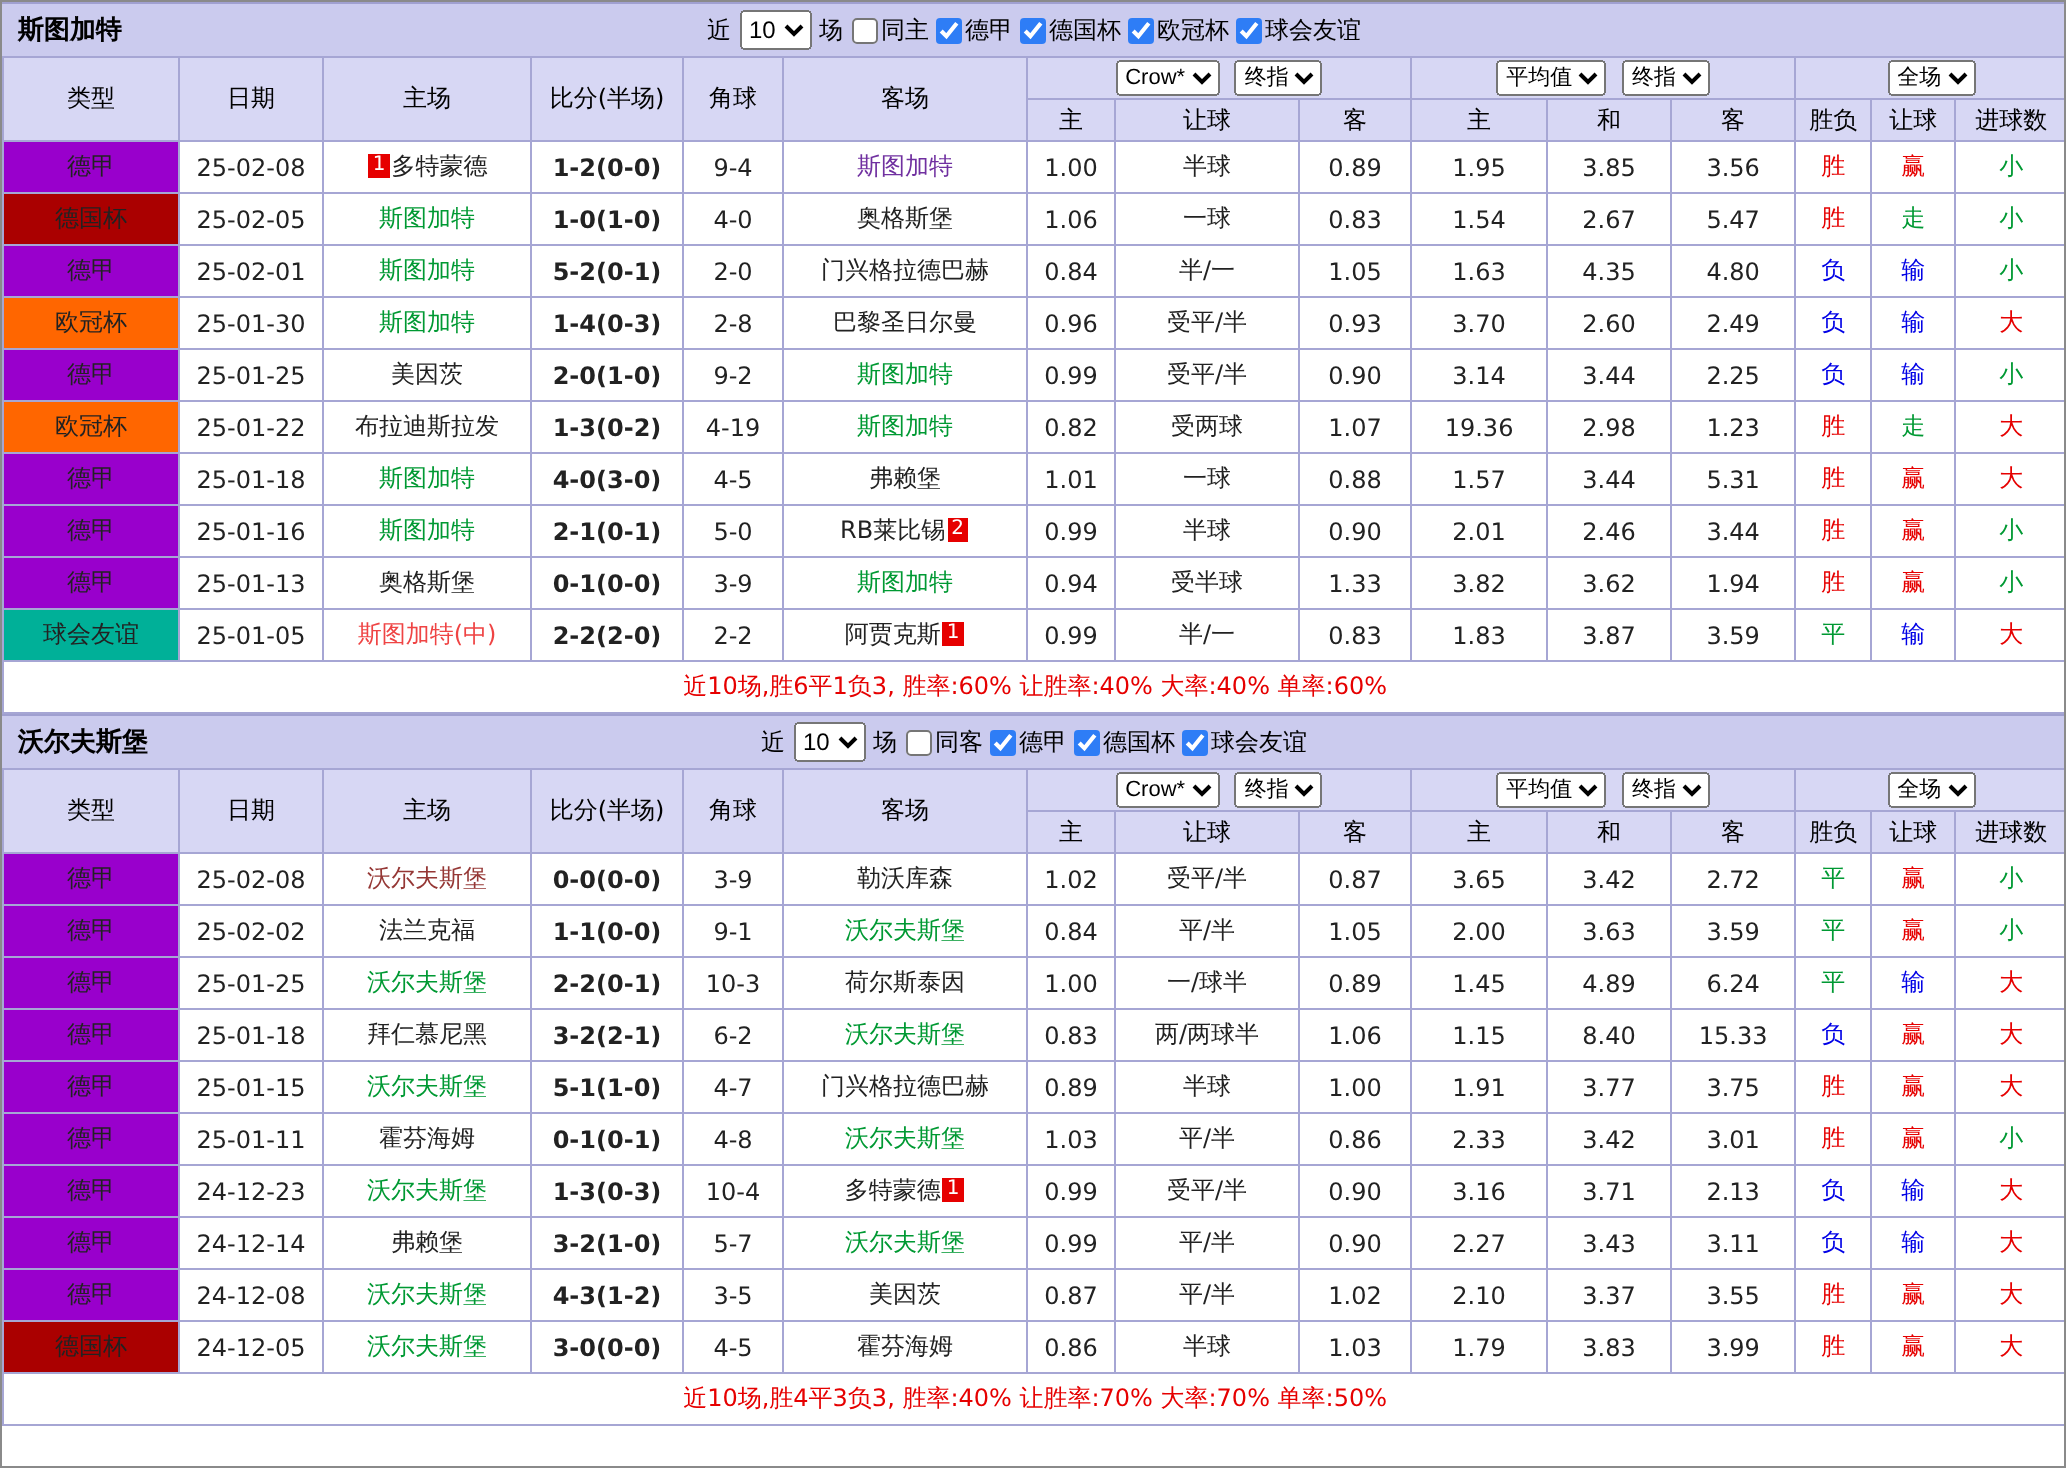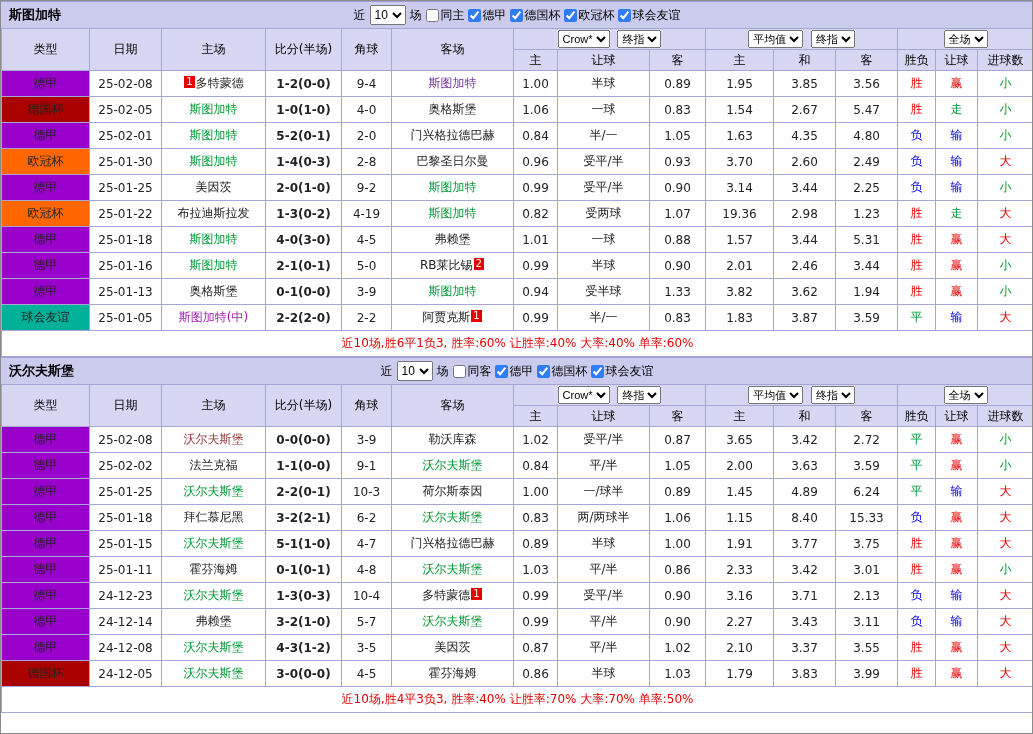--- a/index.html
+++ b/index.html
@@ -268,21 +268,21 @@
               <td>3.82</td>
               <td>3.62</td>
               <td>1.94</td>
               <td style="color: rgb(230, 0, 0);">胜</td>
               <td style="color: rgb(230, 0, 0);">赢</td>
               <td style="color: rgb(0, 153, 51);">小</td>
             </tr>
             <tr>
               <td class="type-cell" style="background: rgb(0, 176, 152);">球会友谊</td>
               <td>25-01-05</td>
-              <td><span style="color: #a21caf;">斯图加特(中)</span></td>
+              <td><span style="color: #ef4444;">斯图加特(中)</span></td>
               <td class="score-cell">2-2(2-0)</td>
               <td>2-2</td>
               <td><span>阿贾克斯</span><span class="card-badge">1</span></td>
               <td>0.99</td>
               <td>半/一</td>
               <td>0.83</td>
               <td>1.83</td>
               <td>3.87</td>
               <td>3.59</td>
               <td style="color: rgb(0, 153, 51);">平</td>

